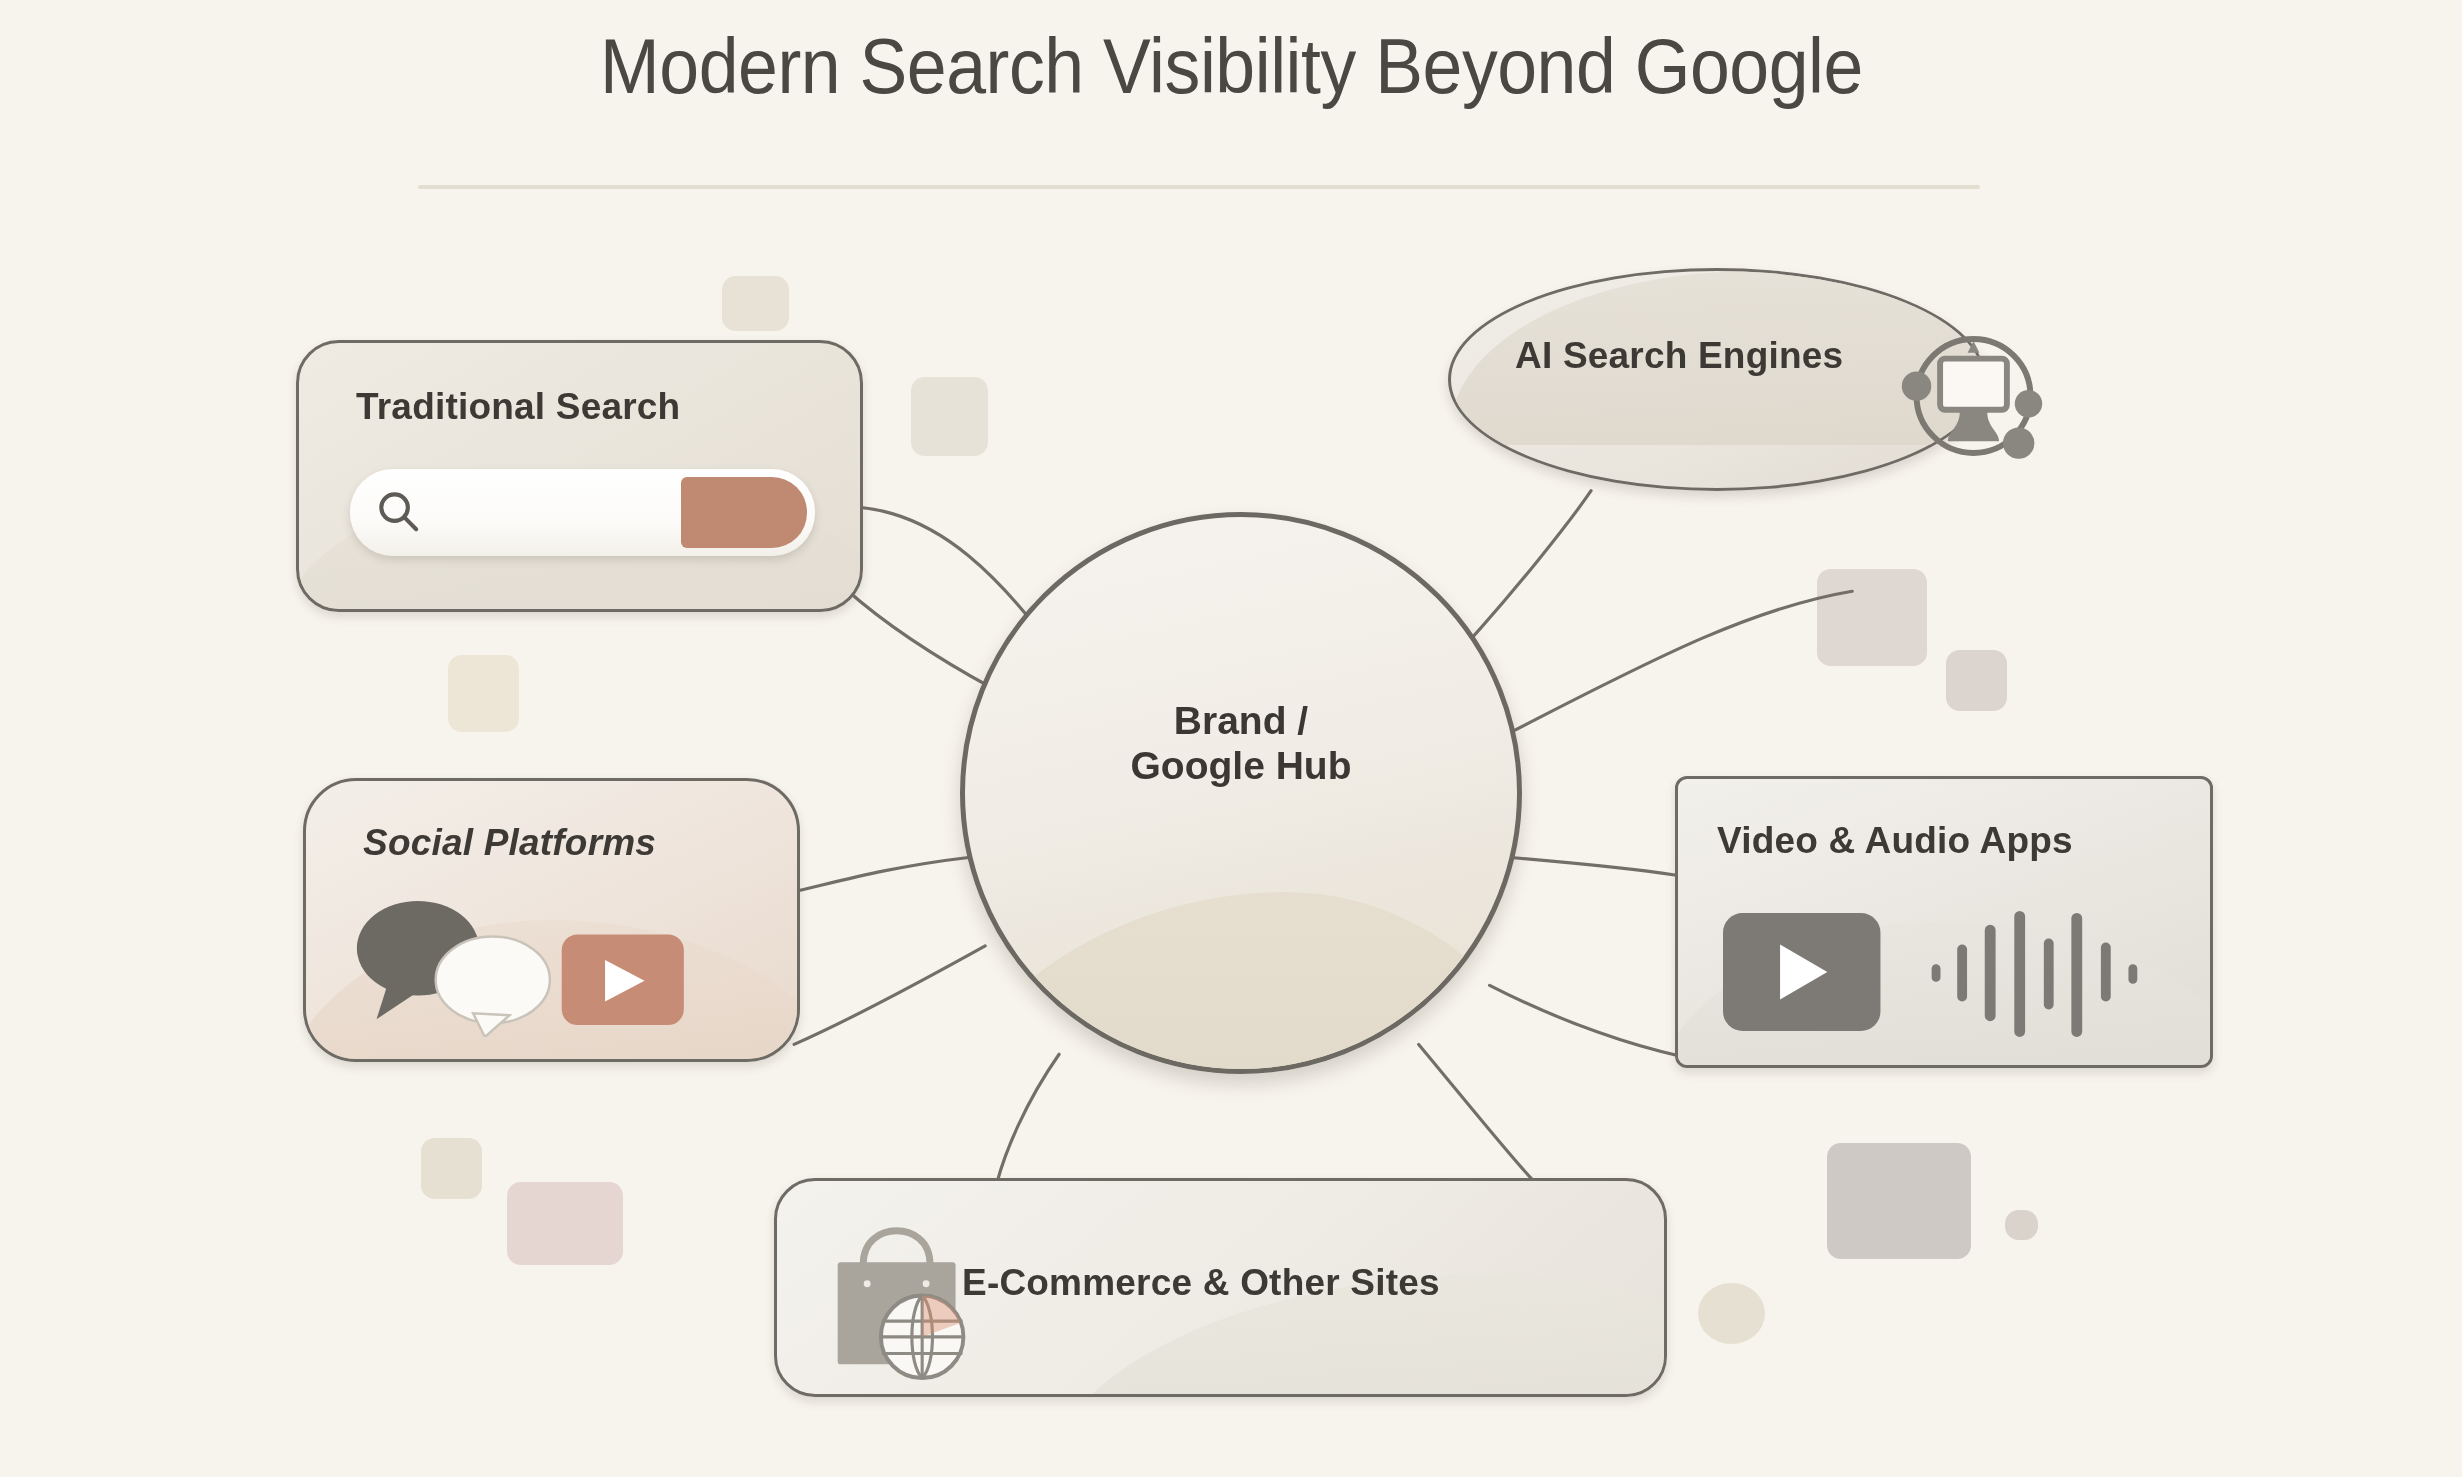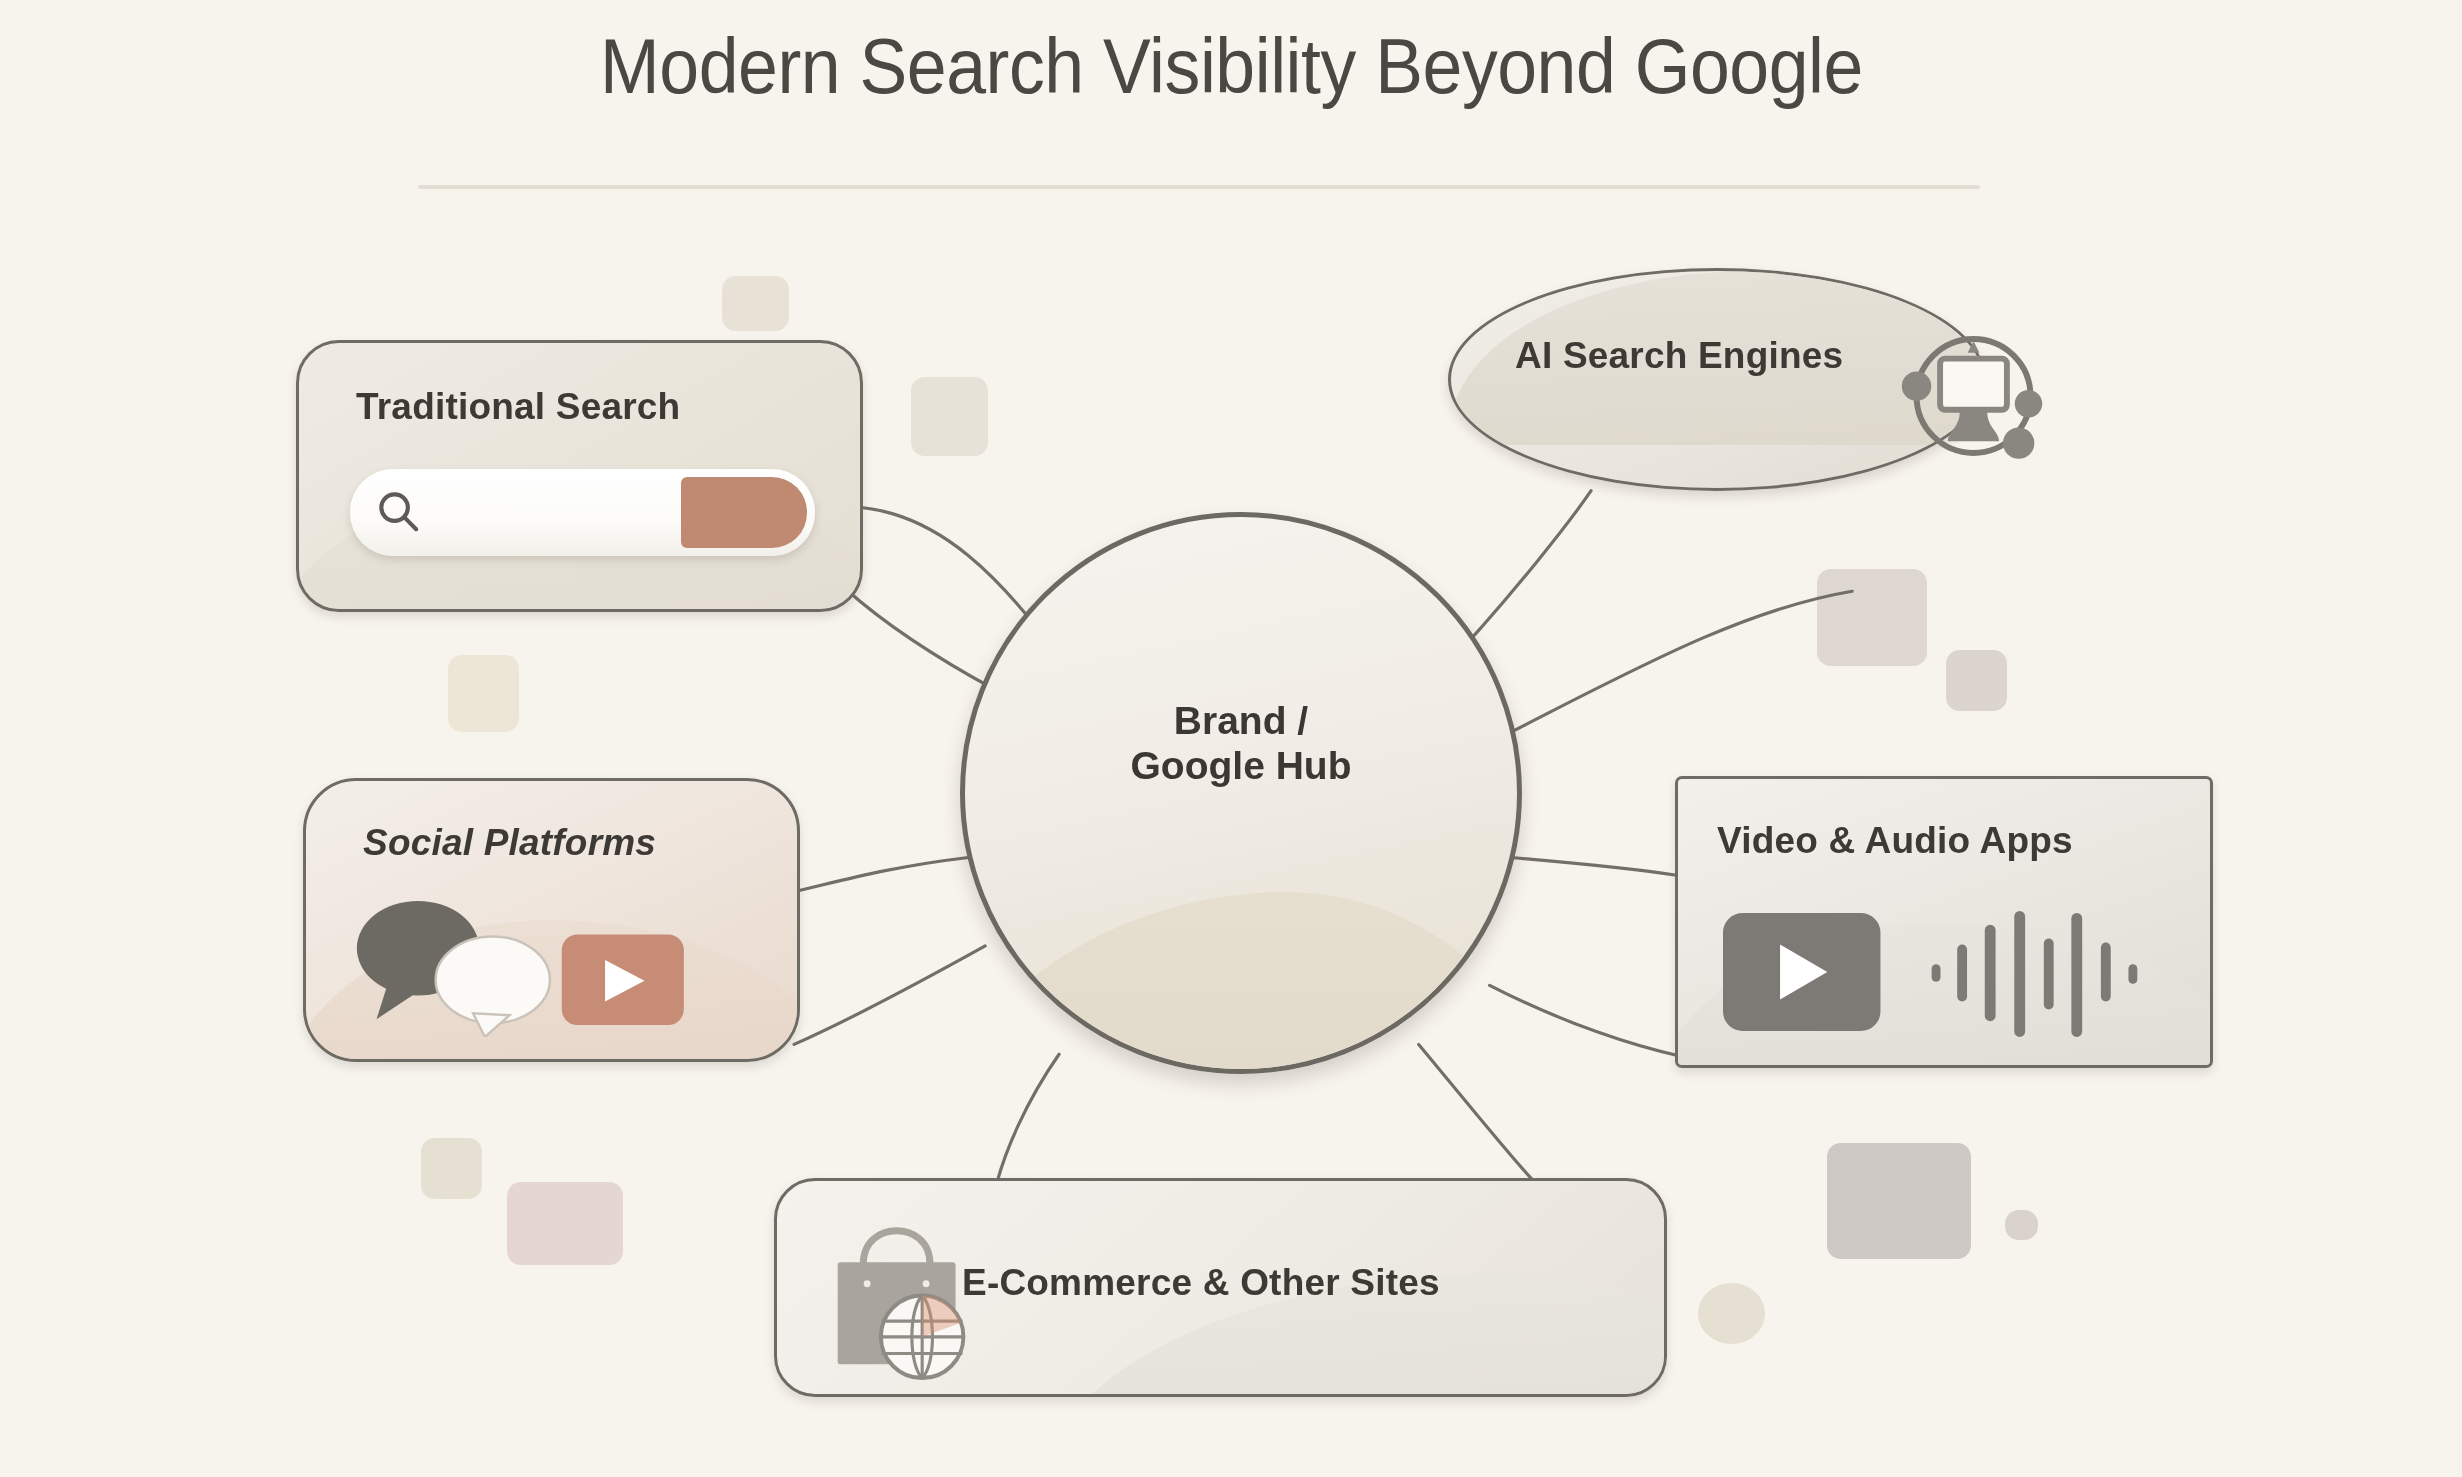--- a/index.html
+++ b/index.html
@@ -98,21 +98,21 @@
   }
   #node-social .wave{
     background:linear-gradient(180deg,#EBDDD0 0%,#E4D2C3 100%);opacity:.75;
   }
   #node-social .node-label{left:57px;top:41px;font-style:italic;}
   #social-icons{position:absolute;left:41px;top:116px;z-index:5;}
 
   
   #node-video{left:1675px;top:776px;}
   #node-video .card{
-    width:532px;height:286px;border-radius:7px;
+    width:532px;height:286px;border-radius:12px;
     background:linear-gradient(160deg,#F2F0EB 0%,#EAE7E1 50%,#E0DDD6 100%);
   }
   #node-video .wave{
     background:linear-gradient(180deg,#E8E5DE 0%,#DFDCD4 100%);opacity:.8;
   }
   #node-video .node-label{left:39px;top:41px;}
   #video-icons{position:absolute;left:45px;top:120px;z-index:5;}
 
   
   #node-ecom{left:774px;top:1178px;}

